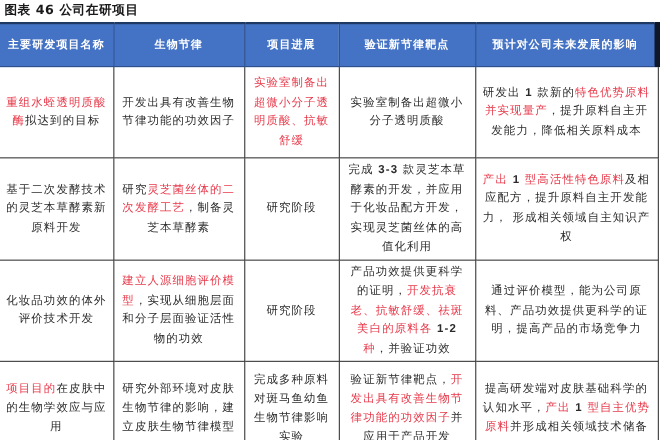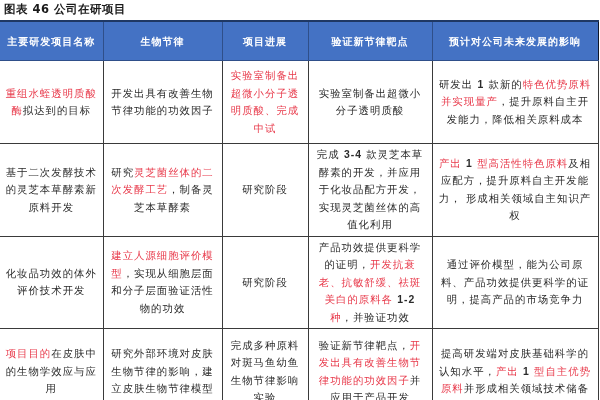--- a/index.html
+++ b/index.html
@@ -41,21 +41,21 @@
     font-weight: bold;
     font-family: "DejaVu Sans", "Liberation Sans", sans-serif;
     font-size: 10px;
     line-height: 17px;
     height: 34px;
     border-color: #2f4f8a;
     border-top: 2px solid #1f3864;
   }
   table.research thead th:first-child { border-left: none; text-align: center; }
   table.research td:first-child { border-left: none; }
-  table.research thead th:last-child { border-right: 1px solid #0f172a; }
+  table.research thead th:last-child { border-right: 6px solid #0f172a; }
   table.research tbody tr.r1 td { height: 78px; }
   table.research tbody tr.r2 td { height: 83px; }
   table.research tbody tr.r3 td { height: 82px; }
   table.research tbody tr.r4 td { height: 81px; }
   table.research tbody tr:last-child td { border-bottom: 2px solid #1a1a1a; }
   .hl { color: #e8394a; }
   .num { font-family: "Liberation Sans", "DejaVu Sans", sans-serif; font-weight: bold; color: inherit; }
   td.justify { text-align: justify; text-align-last: center; }
 </style>
 </head>
@@ -78,29 +78,29 @@
         <th>生物节律</th>
         <th>项目进展</th>
         <th>验证新节律靶点</th>
         <th>预计对公司未来发展的影响</th>
       </tr>
     </thead>
     <tbody id="table-body">
       <tr class="r1">
         <td><span class="hl">重组水蛭透明质酸酶</span><span>拟达到的目标</span></td>
         <td class="justify"><span>开发出具有改善生物节律功能的功效因子</span></td>
-        <td><span class="hl">实验室制备出超微小分子透明质酸、完成中试</span></td>
+        <td><span class="hl">实验室制备出超微小分子透明质酸、抗敏舒缓</span></td>
         <td><span>实验室制备出超微小分子透明质酸</span></td>
         <td class="justify"><span>研发出 </span><span class="num">1</span><span> 款新的</span><span class="hl">特色优势原料并实现量产</span><span>，提升原料自主开发能力，降低相关原料成本</span></td>
       </tr>
       <tr class="r2">
         <td><span>基于二次发酵技术的灵芝本草酵素新原料开发</span></td>
         <td class="justify"><span>研究</span><span class="hl">灵芝菌丝体的二次发酵工艺</span><span>，制备灵芝本草酵素</span></td>
         <td><span>研究阶段</span></td>
-        <td class="justify"><span>完成 </span><span class="num">3-4</span><span> 款灵芝本草酵素的开发，并应用于化妆品配方开发，实现灵芝菌丝体的高值化利用</span></td>
+        <td class="justify"><span>完成 </span><span class="num">3-3</span><span> 款灵芝本草酵素的开发，并应用于化妆品配方开发，实现灵芝菌丝体的高值化利用</span></td>
         <td class="justify"><span class="hl">产出 </span><span class="hl num">1</span><span class="hl"> 型高活性特色原料</span><span>及相应配方，提升原料自主开发能力， 形成相关领域自主知识产权</span></td>
       </tr>
       <tr class="r3">
         <td><span>化妆品功效的体外评价技术开发</span></td>
         <td class="justify"><span class="hl">建立人源细胞评价模型</span><span>，实现从细胞层面和分子层面验证活性物的功效</span></td>
         <td><span>研究阶段</span></td>
         <td class="justify"><span>产品功效提供更科学的证明，</span><span class="hl">开发抗衰老、抗敏舒缓、祛斑美白的原料各 </span><span class="hl num">1-2</span><span class="hl"> 种</span><span>，并验证功效</span></td>
         <td class="justify"><span>通过评价模型，能为公司原料、产品功效提供更科学的证明，提高产品的市场竞争力</span></td>
       </tr>
       <tr class="r4">

